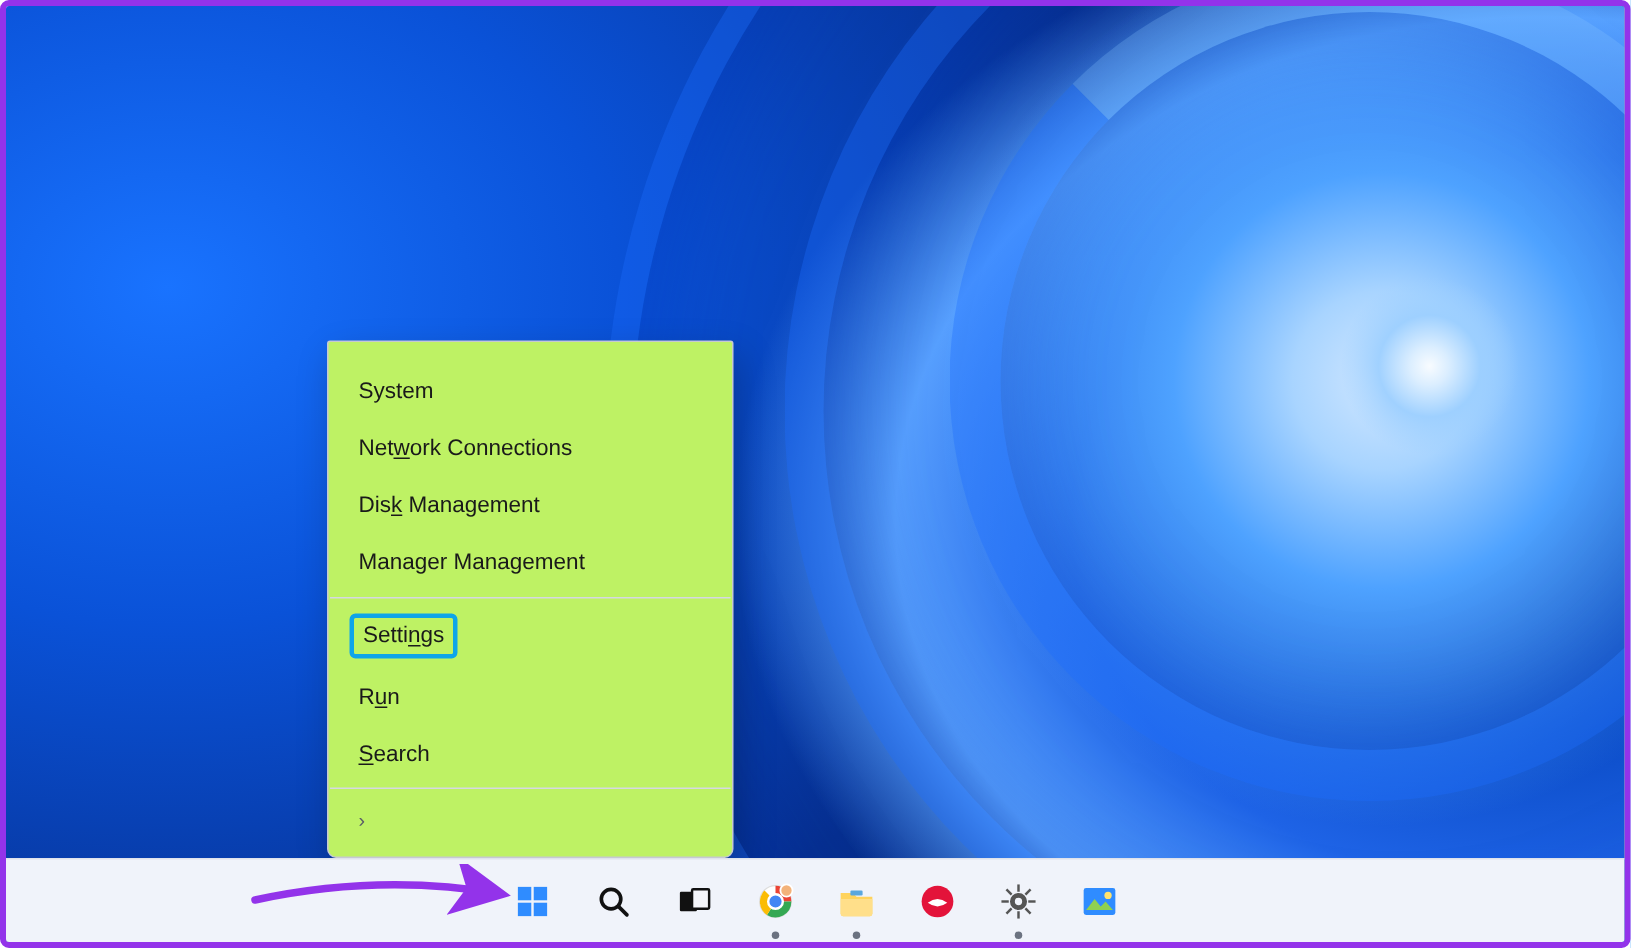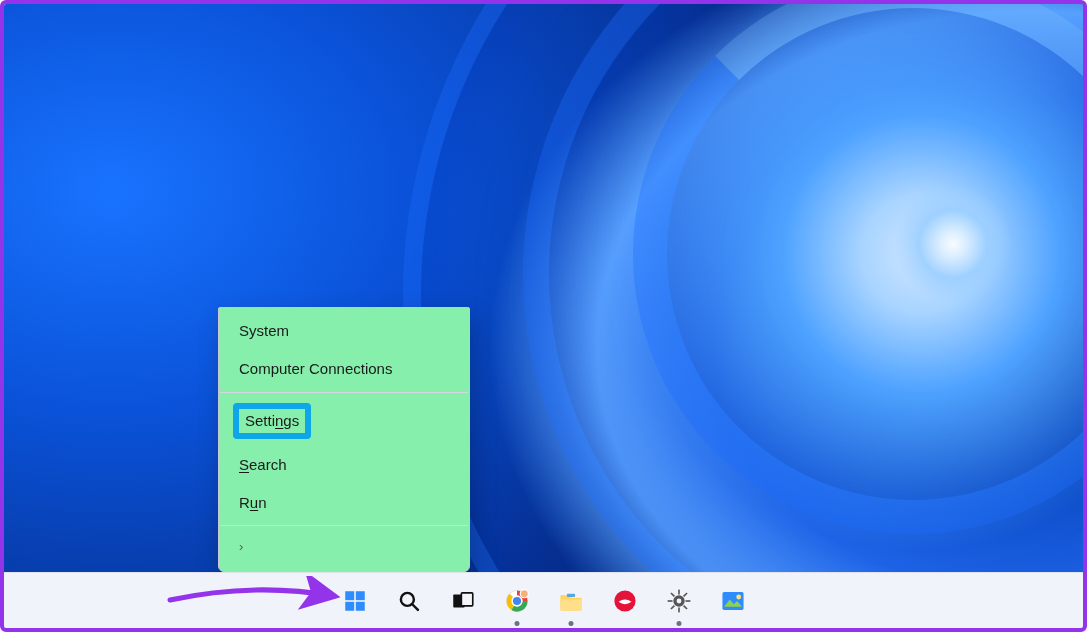--- a/index.html
+++ b/index.html
@@ -42,42 +42,42 @@
     .tb-icon { width: 26px; height: 26px; }
 
     .under-dot { position: relative; }
     .under-dot::after {
       content:""; position:absolute; left:50%; bottom:-6px; transform:translateX(-50%);
       width:5px; height:5px; border-radius:50%; background:#6b7280;
     }
 
     
     .context-menu {
-      position: absolute; left: 214px; bottom: 56px; width: 252px;
-      background: #86efac;
+      position: absolute; left: 214px; bottom: 56px; width: 271px;
+      background: #bef264;
       border: 1px solid #c6c9d1;
       border-radius: 2px 2px 6px 6px;
       box-shadow: 4px 10px 24px rgba(0,0,0,0.22);
-      padding: 4px 0 6px 0;
+      padding: 14px 0 6px 0;
       font-size: 15px; color: #1a1a1a;
     }
     .menu-item {
       padding: 9px 16px 9px 20px;
       display: flex; align-items: center; justify-content: space-between;
       cursor: default; line-height: 1.35;
       white-space: nowrap;
     }
     .menu-sep { height: 1px; background: #d5d8e2; margin: 3px 1px; }
     .menu-item .chev { color:#5a5d68; font-size:13px; margin-right:2px; }
     .menu-text { display:inline-block; }
     .menu-text u { text-decoration: underline; text-decoration-thickness: 1px; text-underline-offset: 2px; }
 
     .highlight-box {
       display: inline-block;
-      border: 6px solid #0ea5e9;
+      border: 3px solid #0ea5e9;
       border-radius: 4px;
       padding: 2px 6px;
       margin: -2px -6px;
     }
 
     
     .annotation-arrow {
       position: absolute; left: 160px; bottom: 8px;
       pointer-events: none; color:#9333ea;
     }
@@ -91,31 +91,37 @@
   <div class="swirl s2"></div>
   <div class="swirl s3"></div>
   <div class="highlight"></div>
 </div>
 
 <div class="context-menu" id="ctx">
     <div class="menu-item">
       <span class="menu-text">System</span>
     </div>
     <div class="menu-item">
-      <span class="menu-text">Computer Connections</span>
+      <span class="menu-text">Net<u>w</u>ork Connections</span>
+    </div>
+    <div class="menu-item">
+      <span class="menu-text">Dis<u>k</u> Management</span>
+    </div>
+    <div class="menu-item">
+      <span class="menu-text">Manager Management</span>
     </div>
     <div class="menu-sep"></div>
     <div class="menu-item">
       <span class="highlight-box"><span class="menu-text">Setti<u>n</u>gs</span></span>
     </div>
     <div class="menu-item">
+      <span class="menu-text">R<u>u</u>n</span>
+    </div>
+    <div class="menu-item">
       <span class="menu-text"><u>S</u>earch</span>
-    </div>
-    <div class="menu-item">
-      <span class="menu-text">R<u>u</u>n</span>
     </div>
     <div class="menu-sep"></div>
     <div class="menu-item">
       <span class="chev">›</span>
     </div>
   </div>
 
 <div class="taskbar" id="tb">
     <div class="tb-item">
       <svg class="tb-icon" viewBox="0 0 32 32">

